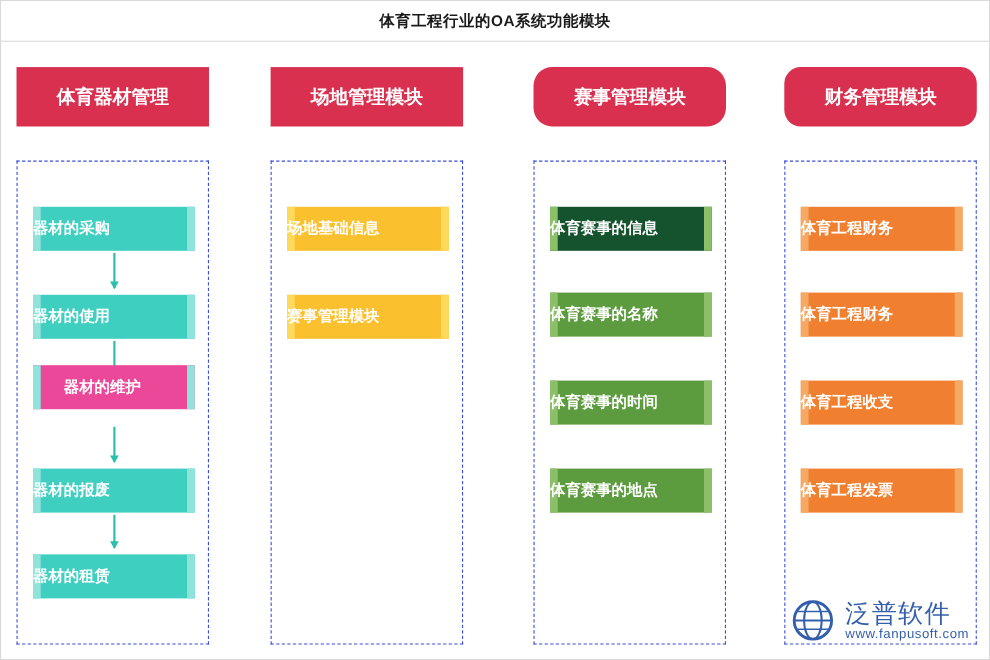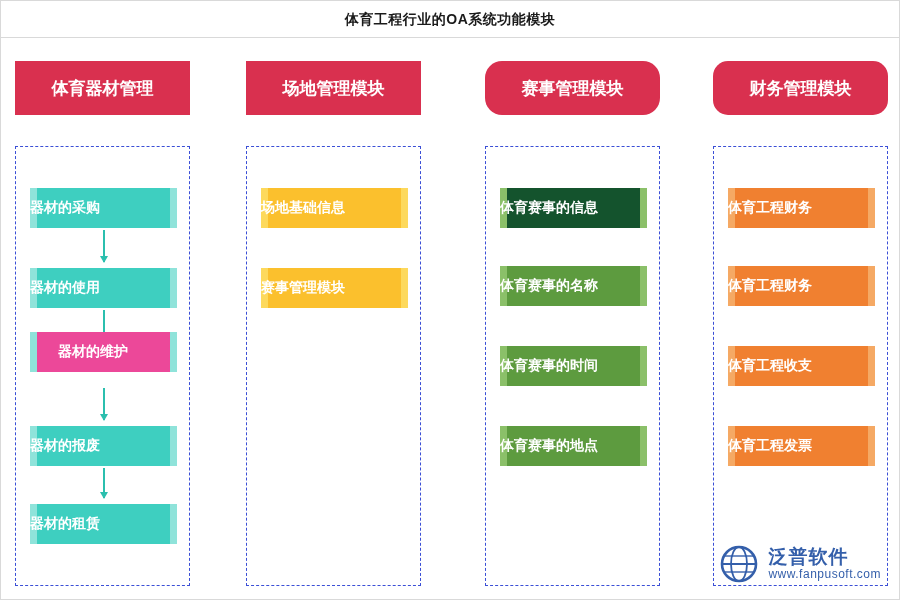--- a/index.html
+++ b/index.html
@@ -121,22 +121,22 @@
     width: 42px;
     height: 42px;
     margin-right: 8px;
   }
   #wm-text-wrap {
     display: flex;
     flex-direction: column;
     justify-content: center;
   }
   #wm-name {
-    font-size: 19px;
-    font-weight: bold;
+    font-size: 23px;
+    font-weight: normal;
     color: #2a57a6;
     line-height: 1.05;
     letter-spacing: 1px;
   }
   #wm-url {
     font-size: 12px;
     color: #2a57a6;
     letter-spacing: 0.5px;
     line-height: 1.2;
   }

